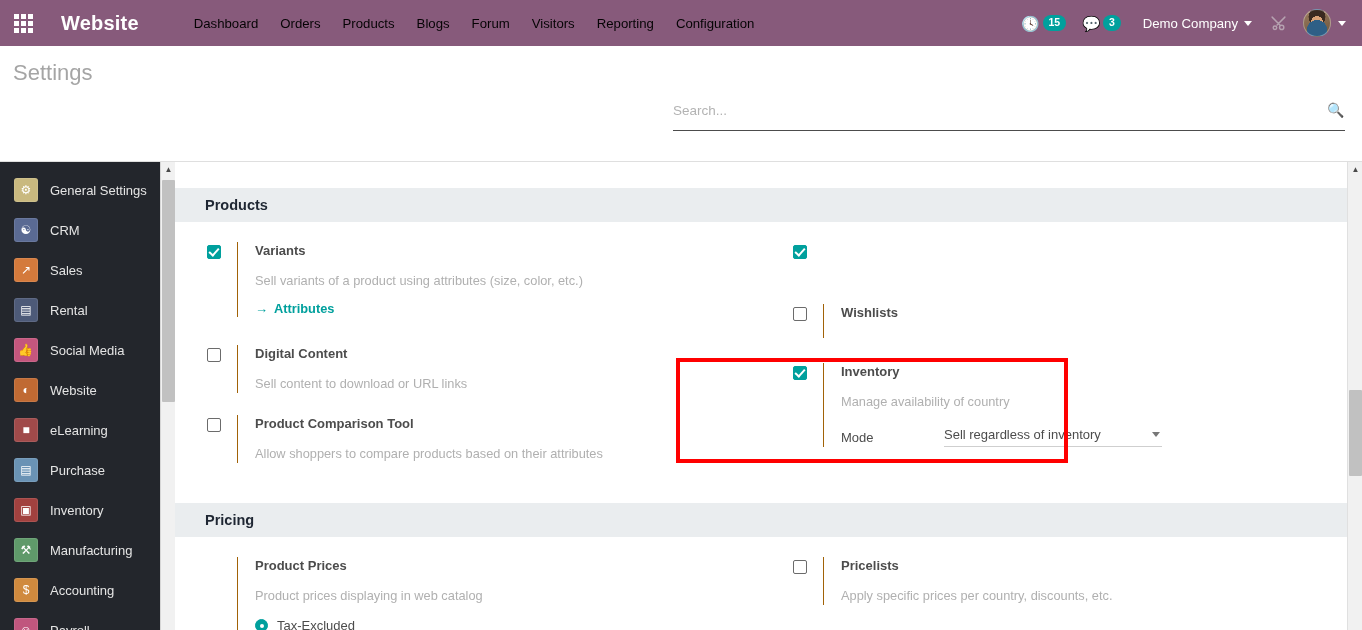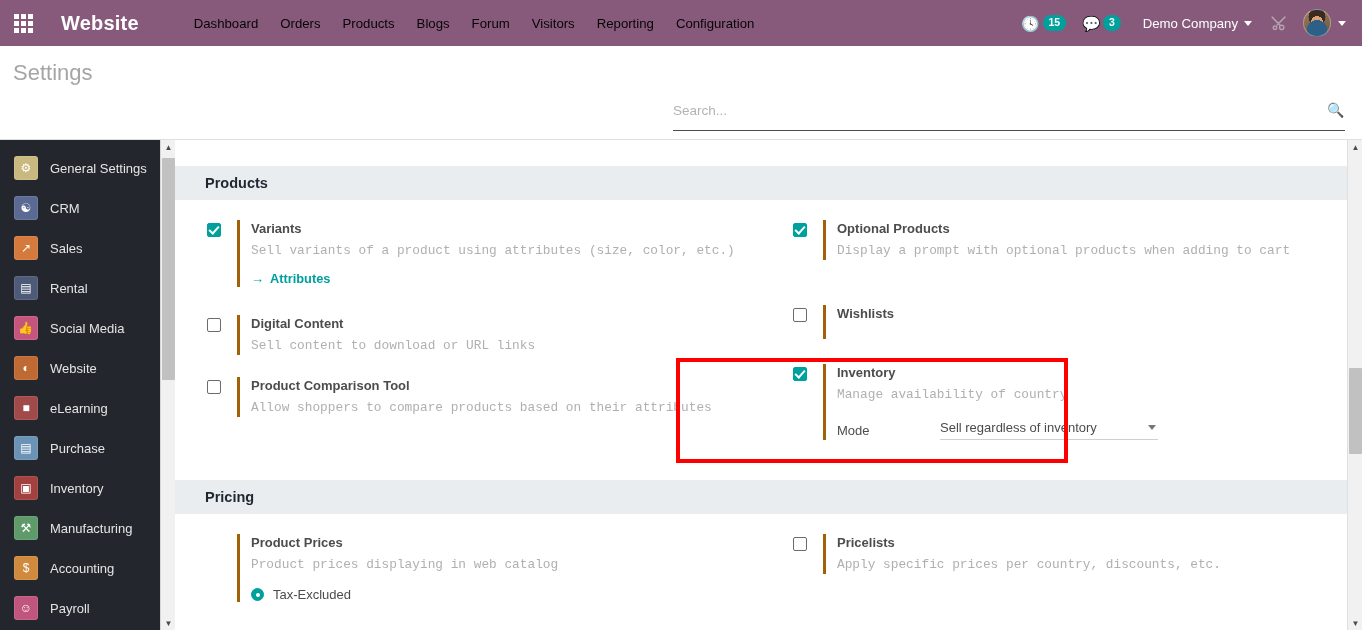--- a/index.html
+++ b/index.html
@@ -72,21 +72,21 @@
       radial-gradient(circle at 50% 78%, #2e5f86 0 42%, rgba(0,0,0,0) 43%),
       radial-gradient(circle at 50% 46%, #d9a277 0 30%, rgba(0,0,0,0) 31%),
       radial-gradient(circle at 50% 26%, #3a2a20 0 36%, rgba(0,0,0,0) 37%),
       linear-gradient(160deg, #9b7a5c, #6b5640);
     border: 1px solid rgba(255,255,255,.35);
     overflow: hidden;
   }
 
   
   .control-panel {
-    height: 94px; width: 100%; background: #ffffff;
+    height: 116px; width: 100%; background: #ffffff;
     border-bottom: 1px solid #dfdfdf;
     position: relative;
   }
   .page-title {
     position: absolute; left: 13px; top: 14px;
     font-size: 22px; color: #a5a5a5; font-weight: normal;
   }
   .btn-row { position: absolute; left: 13px; top: 58px; display: flex; align-items: center; gap: 6px; }
   .btn-save {
     background: #00a09d; color: #ffffff;
@@ -181,25 +181,25 @@
   .chk.checked { background: #00a09d; border-color: #00a09d; }
   .chk.checked::after {
     content: ""; position: absolute;
     left: 3px; top: 0px; width: 4px; height: 8px;
     border: solid #ffffff; border-width: 0 2px 2px 0;
     transform: rotate(42deg);
   }
   .chk.invisible { border-color: transparent; background: transparent; cursor: default; }
 
   .setting-body {
-    border-left: 3px solid #a16207;
-    padding-left: 11px; flex: 1; min-height: 34px;
+    border-left: 1px solid #a16207;
+    padding-left: 17px; flex: 1; min-height: 34px;
   }
   .setting-title { font-size: 13px; font-weight: bold; color: #4c4c4c; line-height: 1.45; }
-  .setting-desc { font-size: 12.8px; color: #b0b0b0; line-height: 1.5; margin-top: 2px; font-family: Liberation Mono, monospace; }
+  .setting-desc { font-size: 12.8px; color: #b0b0b0; line-height: 1.5; margin-top: 10px; }
 
   .inner-link {
     display: inline-flex; align-items: center; gap: 6px;
     color: #00a09d; font-size: 12.8px; font-weight: bold;
     margin-top: 11px; cursor: pointer; text-decoration: none;
   }
   .inner-link .arrow { font-size: 13px; line-height: 1; }
 
   .mode-row { display: flex; align-items: center; margin-top: 16px; }
   .mode-label { font-size: 13px; color: #4c4c4c; width: 103px; }
@@ -401,24 +401,20 @@
               <div class="setting-title">Product Comparison Tool</div>
               <div class="setting-desc">Allow shoppers to compare products based on their attributes</div>
             </div>
           </div>
         </div>
 
         <div class="col">
 
           <div class="setting">
             <span class="chk checked"></span>
-            <div class="setting-body">
-              <div class="setting-title">Optional Products</div>
-              <div class="setting-desc">Display a prompt with optional products when adding to cart</div>
-            </div>
           </div>
 
           <div class="setting" style="padding-top:35px;">
             <span class="chk"></span>
             <div class="setting-body">
               <div class="setting-title">Wishlists</div>
             </div>
           </div>
 
           <div class="setting" style="padding-top:15px;">

